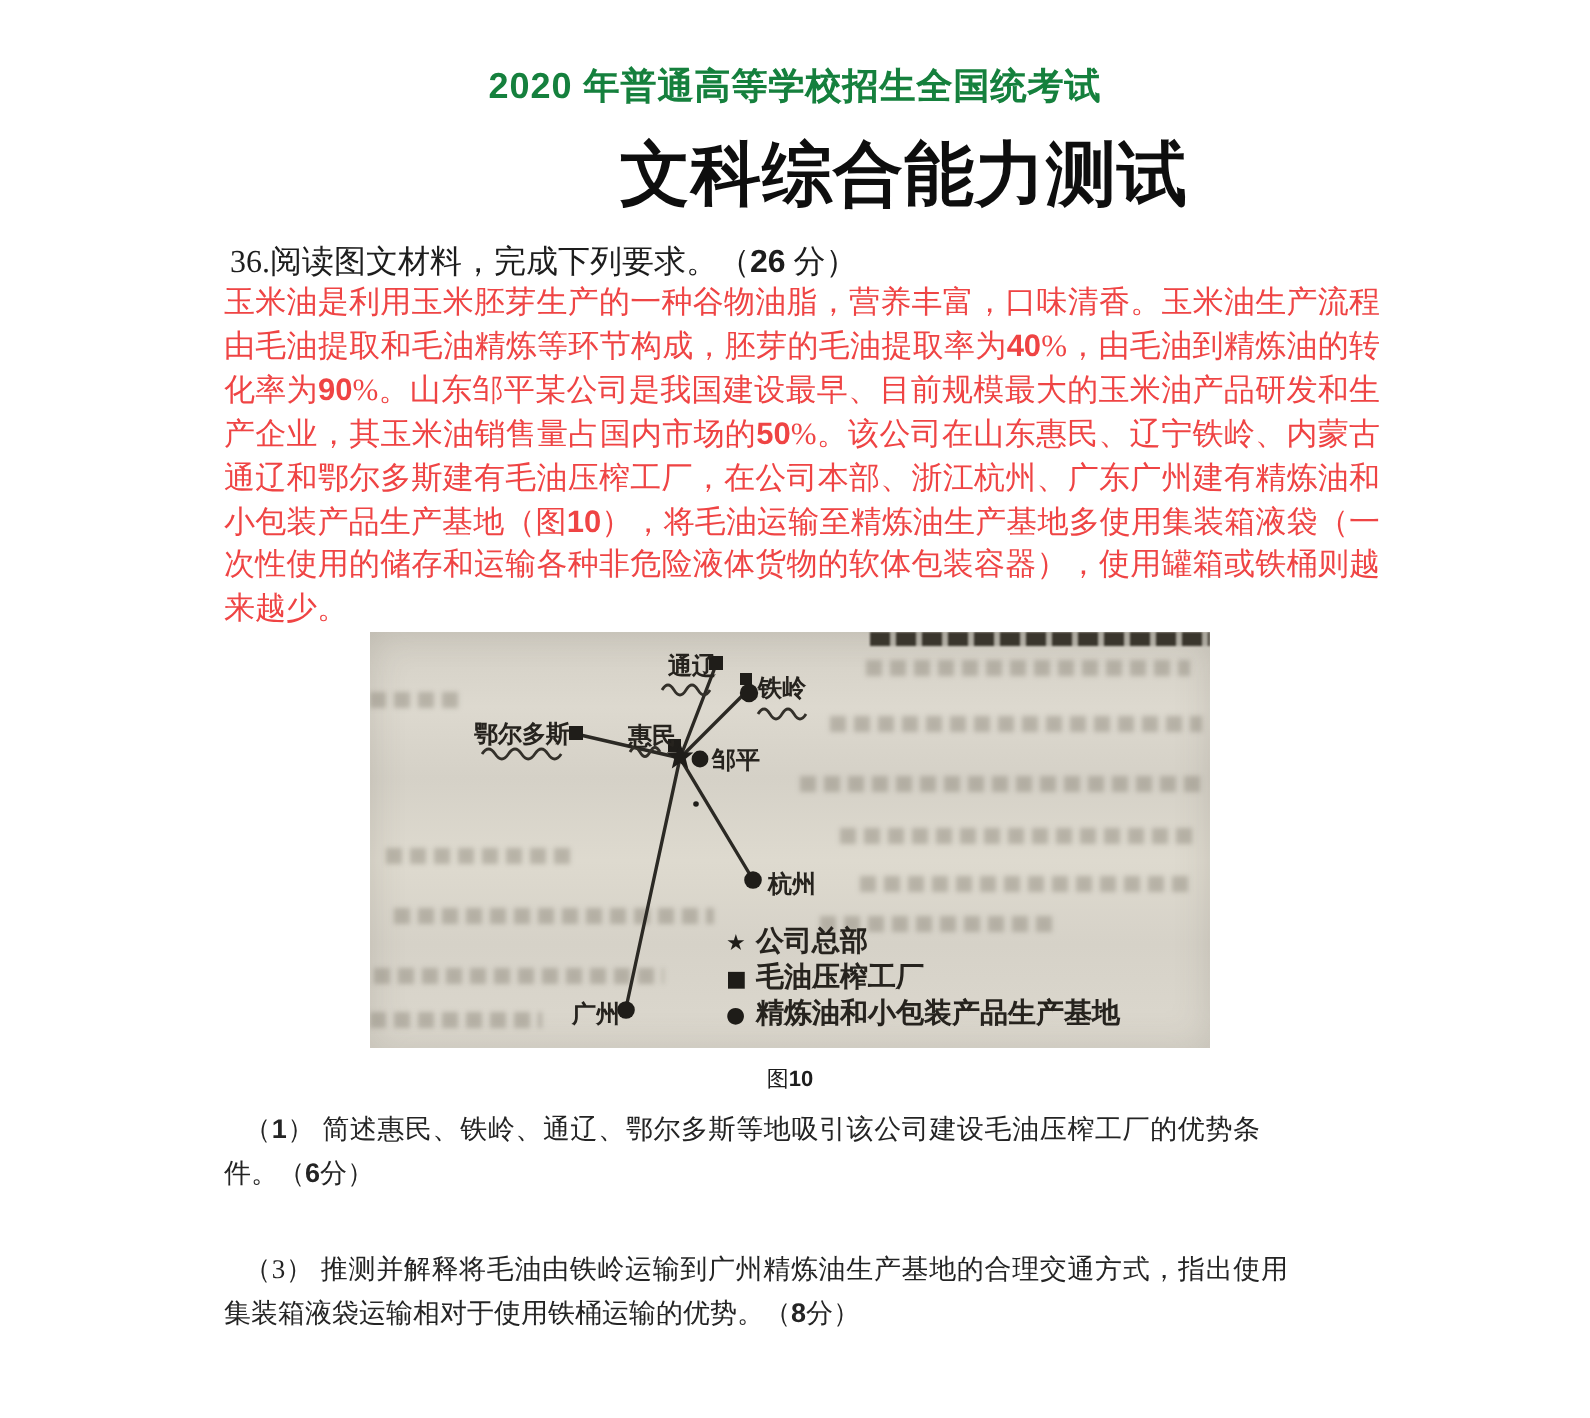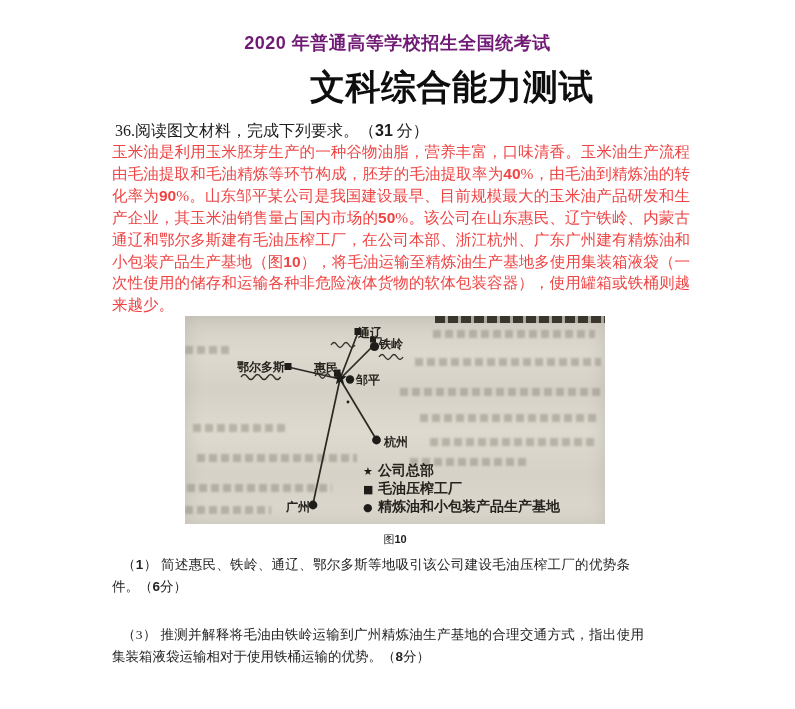--- a/index.html
+++ b/index.html
@@ -4,21 +4,21 @@
 <style>
   html,body{margin:0;padding:0;background:#ffffff;}
   .page{
     position:relative;width:795px;height:709px;background:#ffffff;overflow:hidden;
     font-family:"Liberation Serif","DejaVu Serif",serif;color:#222;
   }
   .b{font-family:"Liberation Sans","DejaVu Sans",sans-serif;font-weight:700;}
   .title1{
     position:absolute;top:31px;left:0;width:795px;text-align:center;
     font-family:"Liberation Sans","DejaVu Sans",sans-serif;
-    font-size:18px;font-weight:700;color:#701a75;letter-spacing:.5px;
+    font-size:18px;font-weight:700;color:#15803d;letter-spacing:.5px;
   }
   .title2{
     position:absolute;top:64px;left:278px;
     font-family:"Liberation Sans","DejaVu Sans",sans-serif;
     font-size:35px;font-weight:700;color:#0e0e0e;letter-spacing:.5px;margin-left:32px;
   }
   .qheader{
     position:absolute;top:121px;left:115px;width:600px;
     font-size:16px;color:#1d1d1d;
   }
@@ -69,21 +69,21 @@
   .q3{top:624px;width:532px;}
 </style>
 </head>
 <body>
 
 <div class="page">
 
   <div class="title1">2020 年普通高等学校招生全国统考试</div>
   <div class="title2">文科综合能力测试</div>
 
-  <div class="qheader"><span>36.阅读图文材料，完成下列要求。（</span><span class="b">31</span><span> 分）</span></div>
+  <div class="qheader"><span>36.阅读图文材料，完成下列要求。（</span><span class="b">26</span><span> 分）</span></div>
 
   <div class="passage"><span>玉米油是利用玉米胚芽生产的一种谷物油脂，营养丰富，口味清香。玉米油生产流程由毛油提取和毛油精炼等环节构成，胚芽的毛油提取率为</span><span class="b">40</span><span>%，由毛油到精炼油的转化率为</span><span class="b">90</span><span>%。山东邹平某公司是我国建设最早、目前规模最大的玉米油产品研发和生产企业，其玉米油销售量占国内市场的</span><span class="b">50</span><span>%。该公司在山东惠民、辽宁铁岭、内蒙古通辽和鄂尔多斯建有毛油压榨工厂，在公司本部、浙江杭州、广东广州建有精炼油和小包装产品生产基地（图</span><span class="b">10</span><span>），将毛油运输至精炼油生产基地多使用集装箱液袋（一次性使用的储存和运输各种非危险液体货物的软体包装容器），使用罐箱或铁桶则越来越少。</span></div>
 
   <div class="map">
 
     <div class="bleed-dark"></div>
     <div class="bleed" style="left:248px;top:14px;width:162px;"></div>
     <div class="bleed" style="left:230px;top:42px;width:186px;"></div>
     <div class="bleed" style="left:215px;top:72px;width:200px;"></div>
     <div class="bleed" style="left:235px;top:98px;width:180px;"></div>
@@ -116,21 +116,21 @@
         <circle cx="163" cy="86" r="1.4"></circle>
       </g>
       <g stroke="#33302a" stroke-width="1.4" fill="none">
         <path d="M146,29 q3,-5 6,0 t6,0 t6,0 t6,0"></path>
         <path d="M194,41 q3,-5 6,0 t6,0 t6,0 t6,0"></path>
         <path d="M56,61 q3.3,-5 6.6,0 t6.6,0 t6.6,0 t6.6,0 t6.6,0 t6.6,0"></path>
         <path d="M130,60 q2.5,-4.5 5,0 t5,0 t5,0"></path>
       </g>
     </svg>
 
-    <span class="plabel" style="left:149px;top:9px;margin-left:24px;">通辽</span>
+    <span class="plabel" style="left:149px;top:9px;">通辽</span>
     <span class="plabel" style="left:194px;top:20px;">铁岭</span>
     <span class="plabel" style="left:52px;top:43px;">鄂尔多斯</span>
     <span class="plabel" style="left:129px;top:44px;">惠民</span>
     <span class="plabel" style="left:171px;top:56px;">邹平</span>
     <span class="plabel" style="left:199px;top:118px;">杭州</span>
     <span class="plabel" style="left:101px;top:183px;">广州</span>
 
     <div class="legend">
       <div class="row">
         <span class="sym">★</span>

